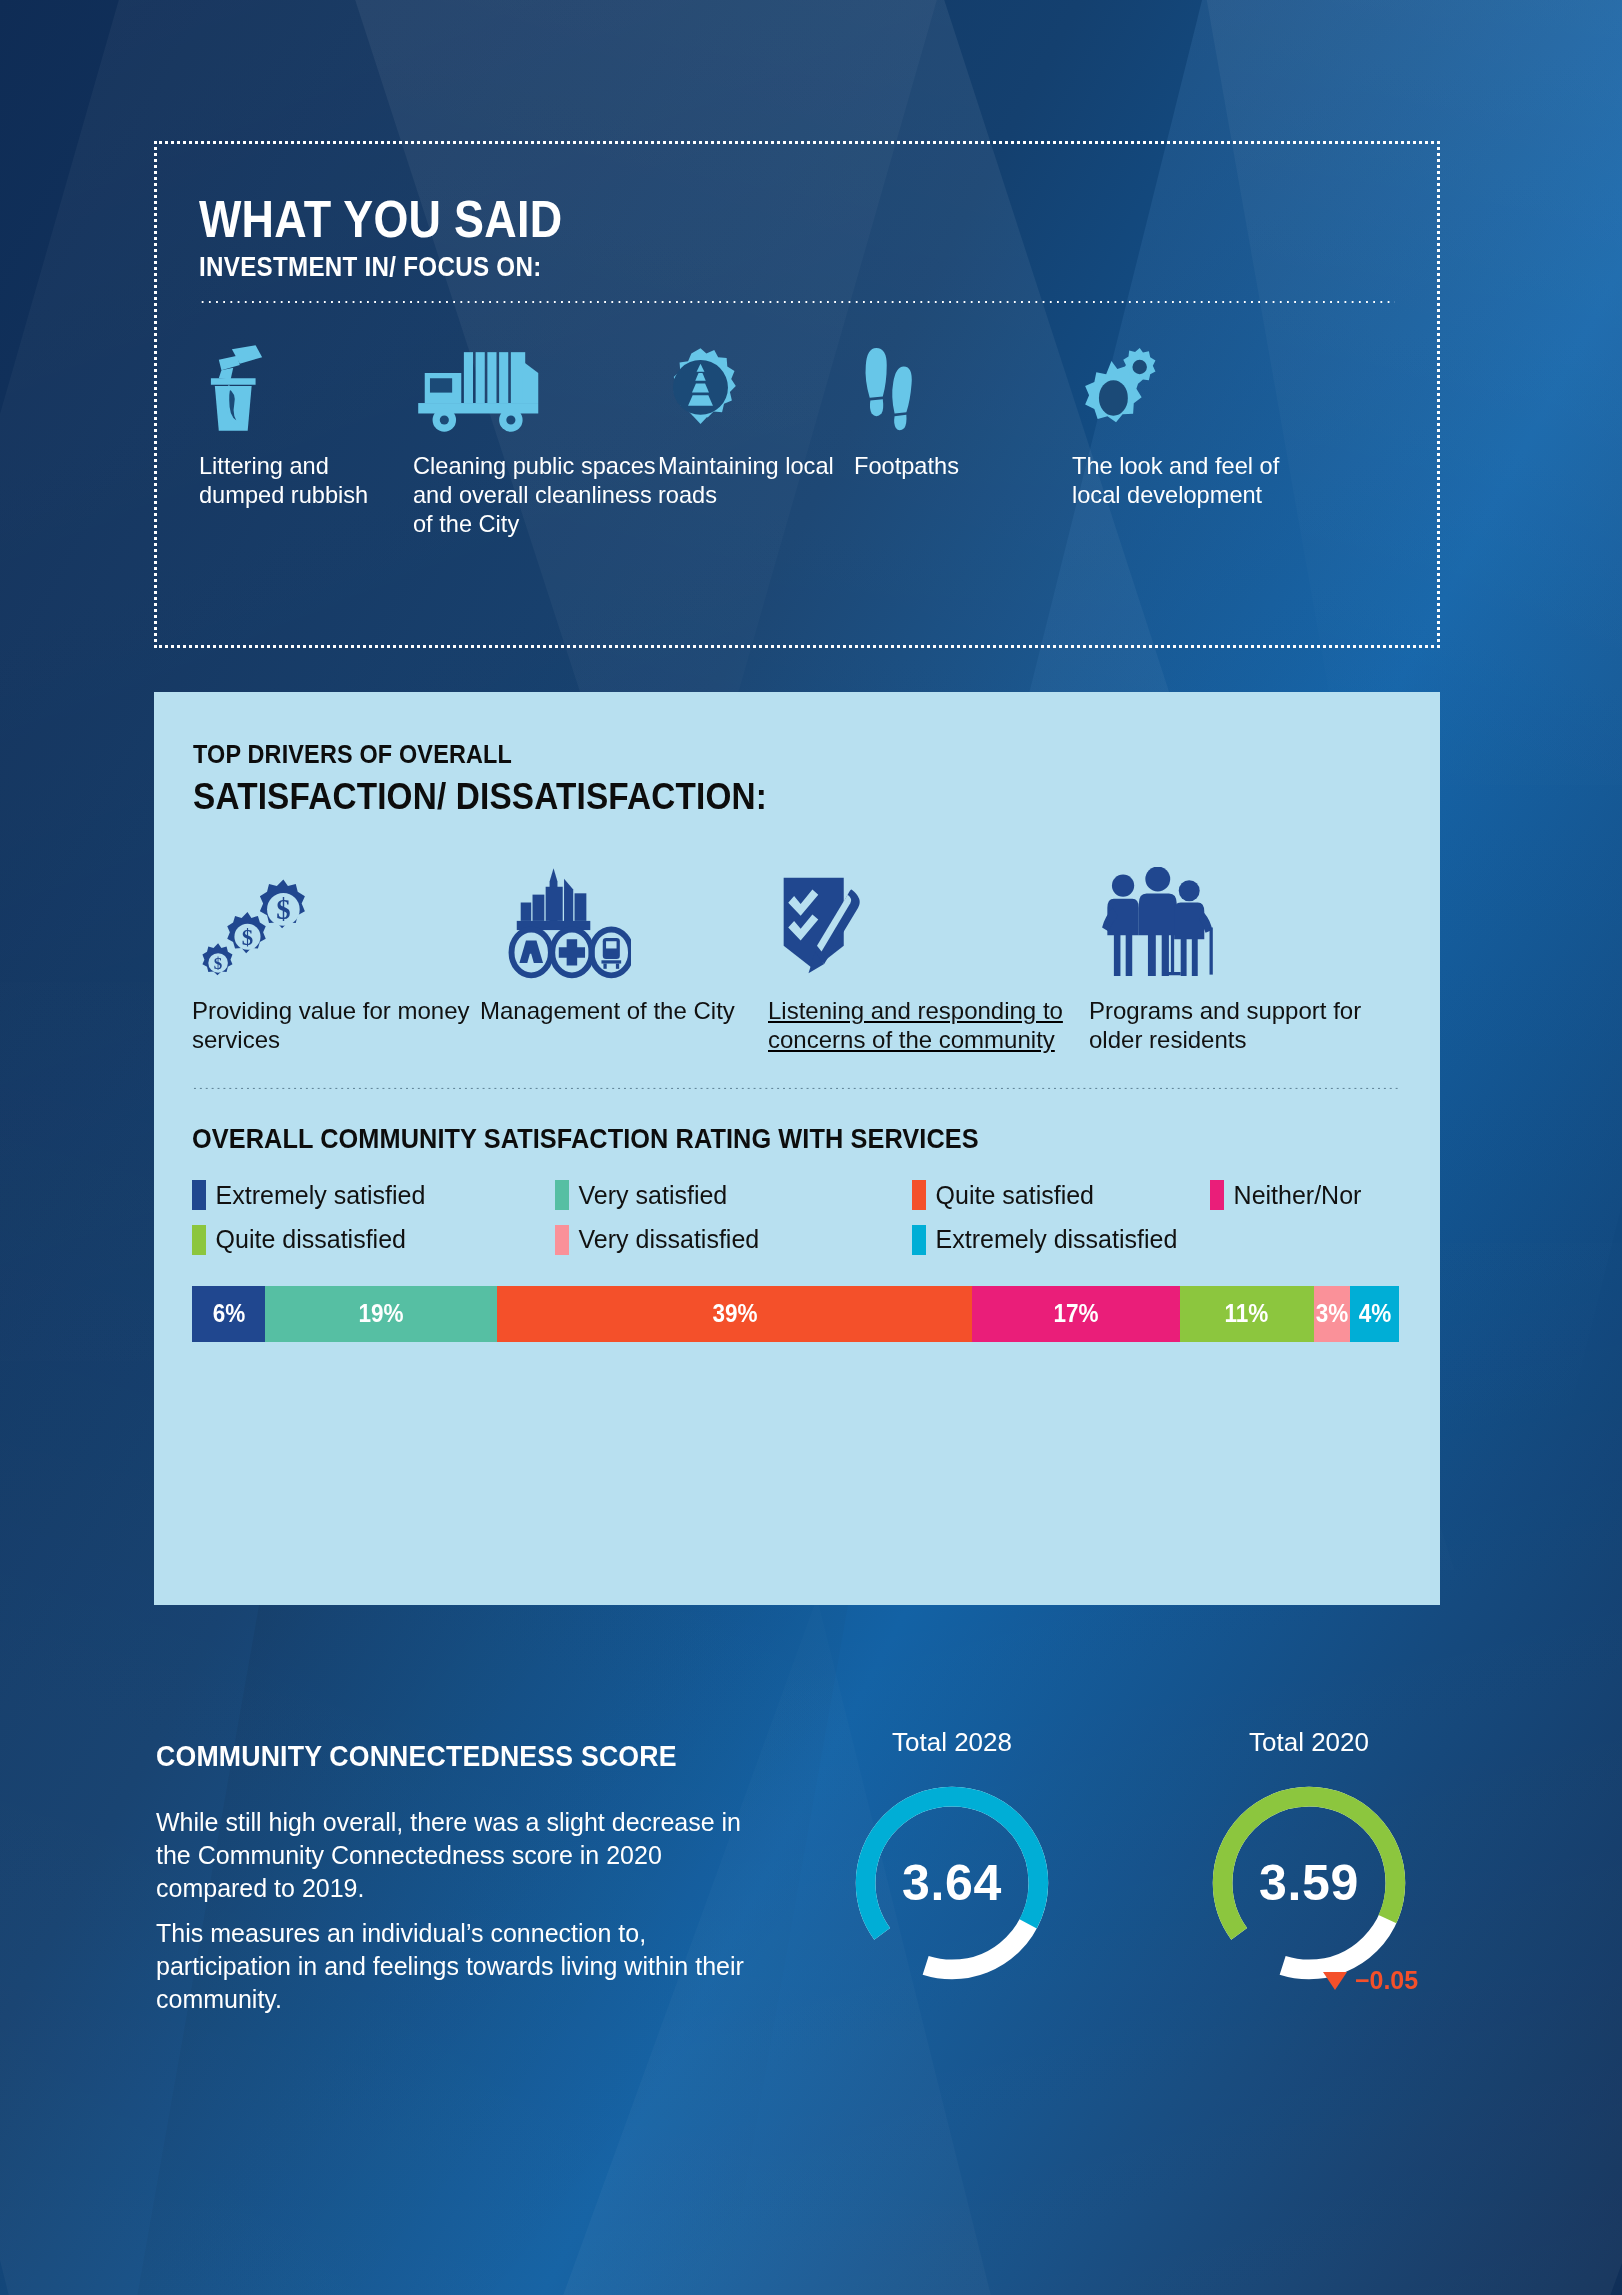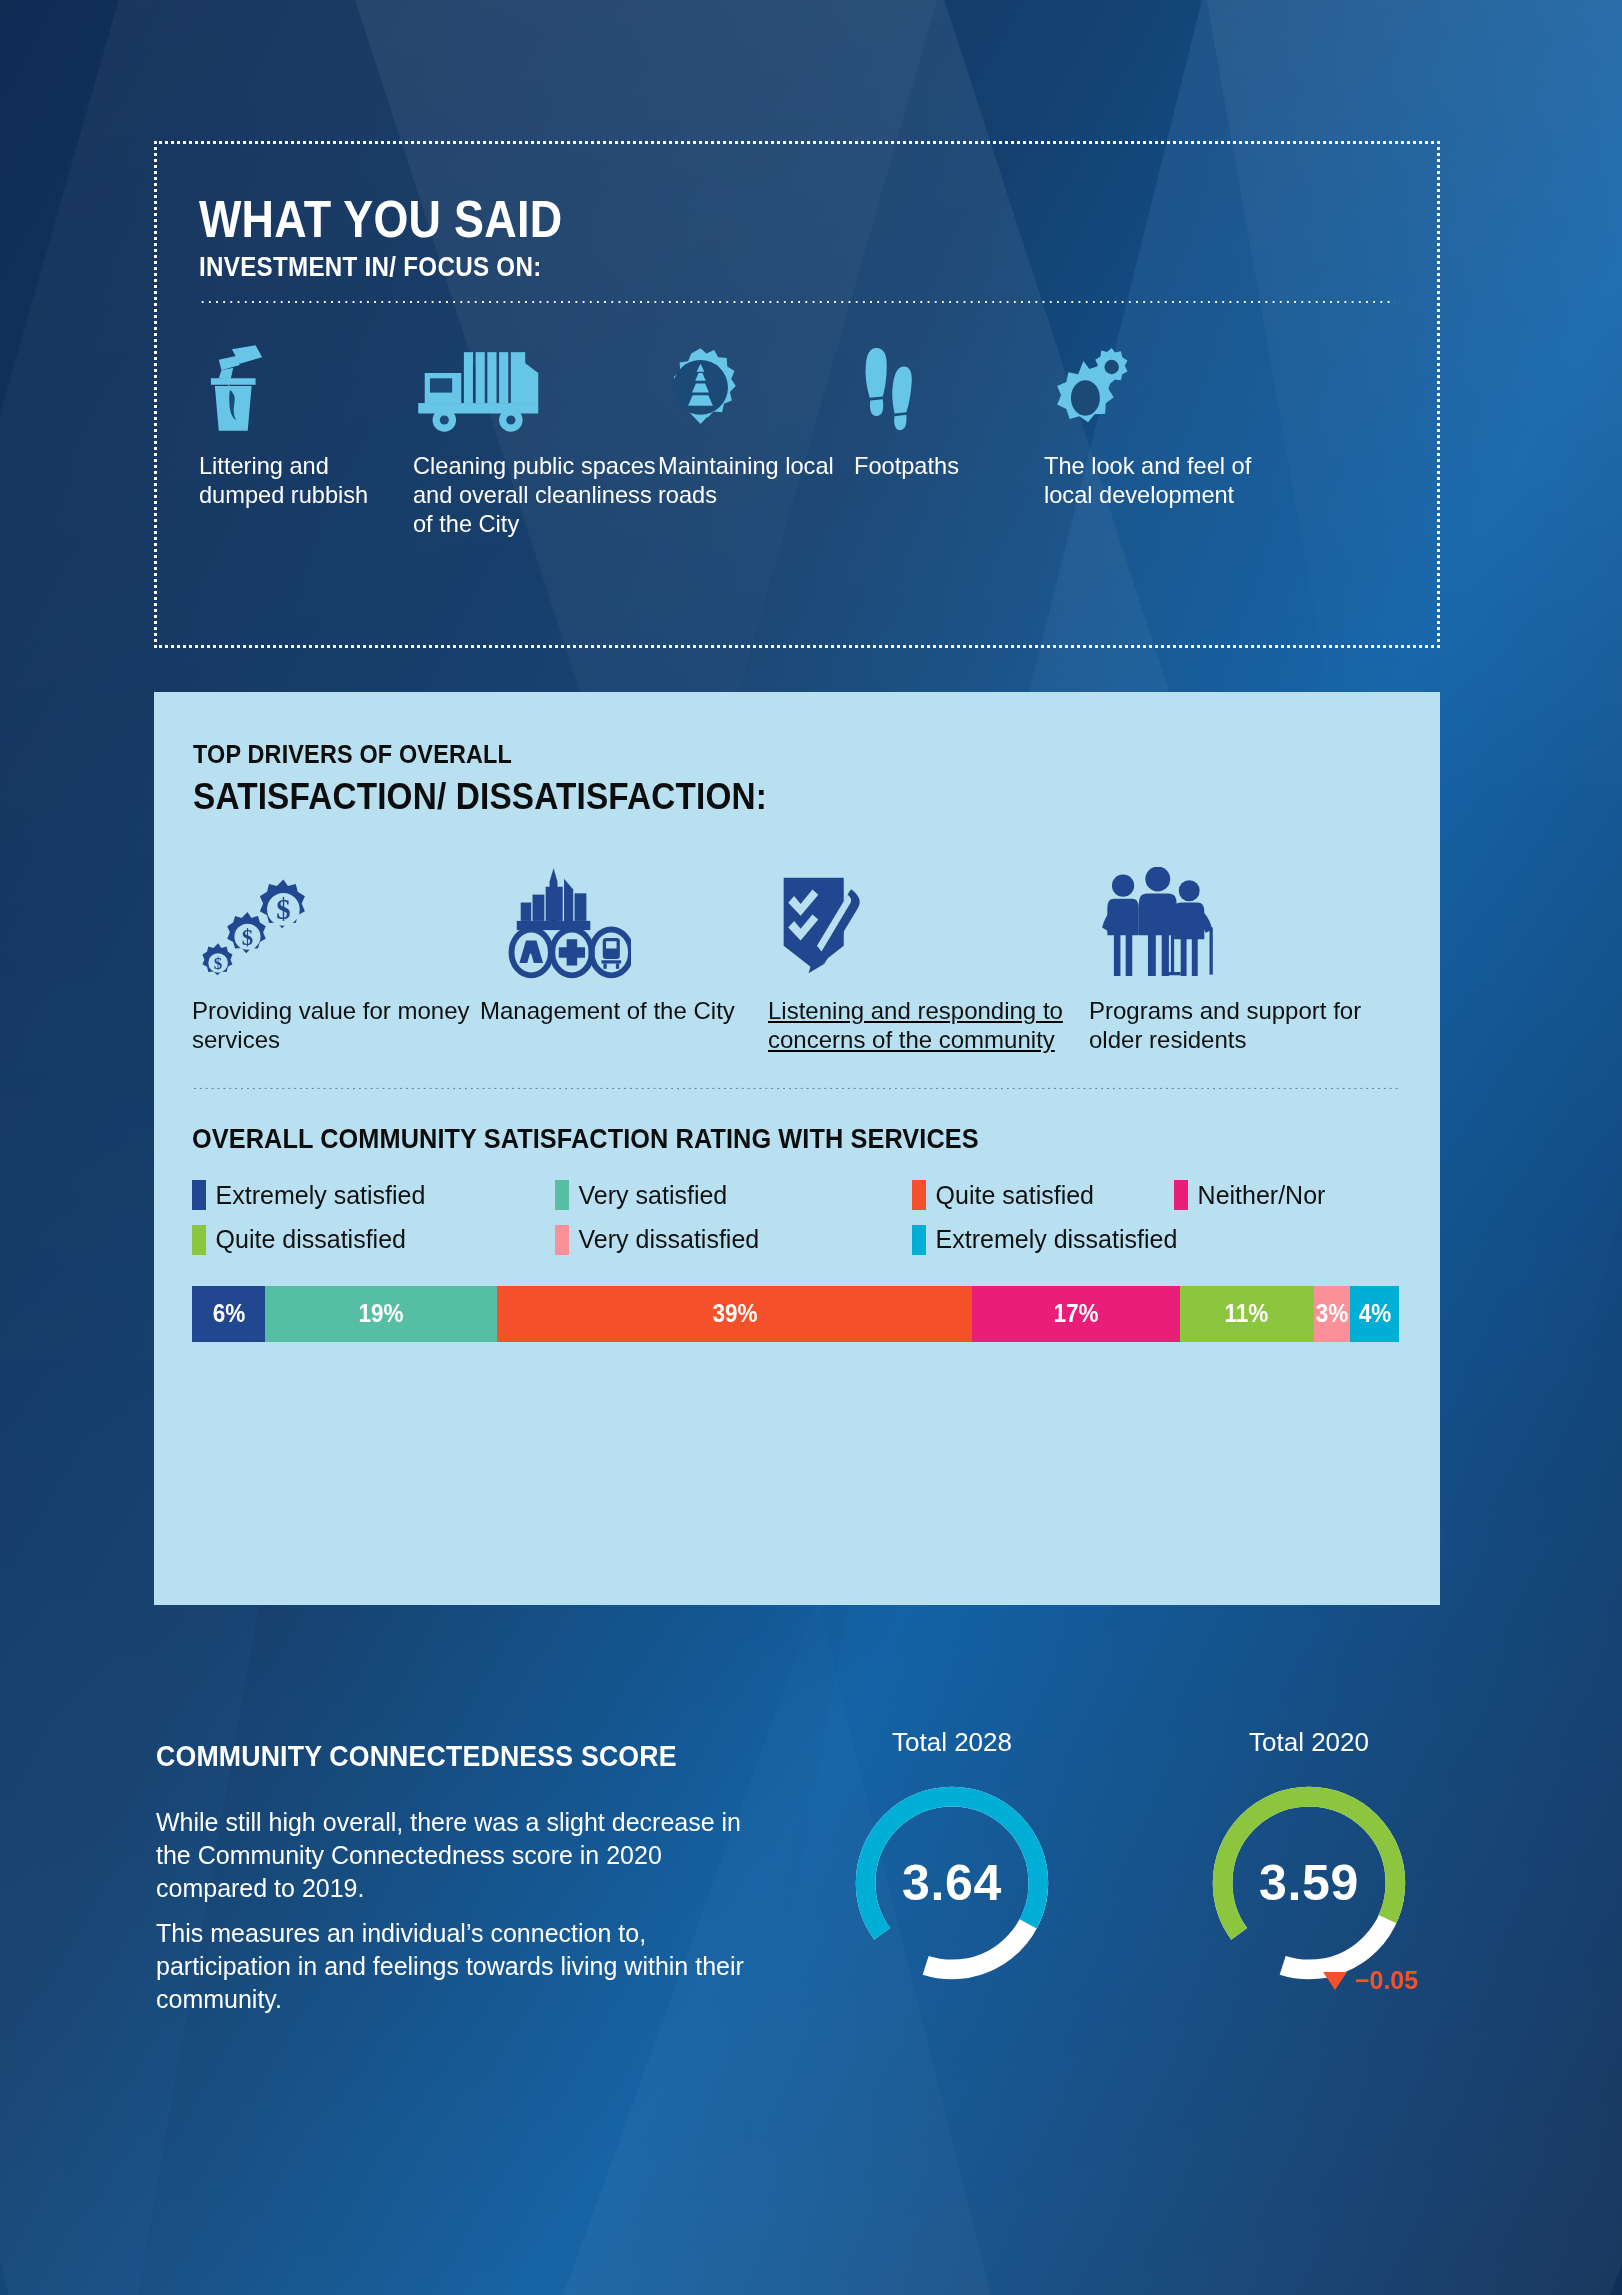--- a/index.html
+++ b/index.html
@@ -64,21 +64,21 @@
     background-image:radial-gradient(circle,#ffffff 1px,transparent 1.2px);
     background-size:7.2px 3.9px;background-repeat:repeat-x;
   }
   .icon-row{display:flex;margin:34px 0 0 42px;width:1197px;align-items:flex-start;}
   .icon-col{display:flex;flex-direction:column;}
   .icon-col .glyph{height:98px;display:flex;align-items:flex-end;}
   .icon-col .cap{
     color:#fff;font-size:23.6px;line-height:29px;margin-top:15.7px;font-weight:400;
   }
   .c1{width:190px;} .c2{width:245px;margin-left:24px;} .c3{width:196px;}
-  .c4{width:190px;} .c5{width:216px;}
+  .c4{width:190px;} .c5{width:216px;margin-left:28px;}
 
   
   .light-panel{
     position:absolute;left:154px;top:692px;width:1286px;height:913px;
     background:#b8e0f0;
   }
   .td-kicker{
     color:#0d0d0d;font-weight:700;font-size:26px;line-height:30px;
     margin:47px 0 0 39px;letter-spacing:0.2px;
     transform:scaleX(.9);transform-origin:left center;
@@ -102,21 +102,21 @@
   .ocs-title{
     color:#0d0d0d;font-weight:700;font-size:27.5px;line-height:31px;
     margin:34px 0 0 38px;letter-spacing:0.1px;
     transform:scaleX(.92);transform-origin:left center;
   }
   .legend{margin:26px 0 0 38px;width:1204px;}
   .legend-row{display:flex;margin-bottom:14.4px;}
   .legend-item{display:flex;align-items:center;}
   .legend-item .sw{width:14.4px;height:30px;margin-right:9.2px;flex:none;}
   .legend-item .lbl{color:#111;font-size:25px;line-height:29px;white-space:nowrap;}
-  .lw1{width:363px;} .lw2{width:357px;} .lw3{width:262px;} .lw4{width:auto;}
+  .lw1{width:363px;} .lw2{width:357px;} .lw3{width:298px;} .lw4{width:auto;}
 
   .bar{
     margin:31px 0 0 38px;width:1207px;height:56px;display:flex;overflow:hidden;
   }
   .seg{display:flex;align-items:center;justify-content:center;}
   .seg span{
     color:#fff;font-weight:700;font-size:25px;
     transform:scaleX(.9);
   }
 

